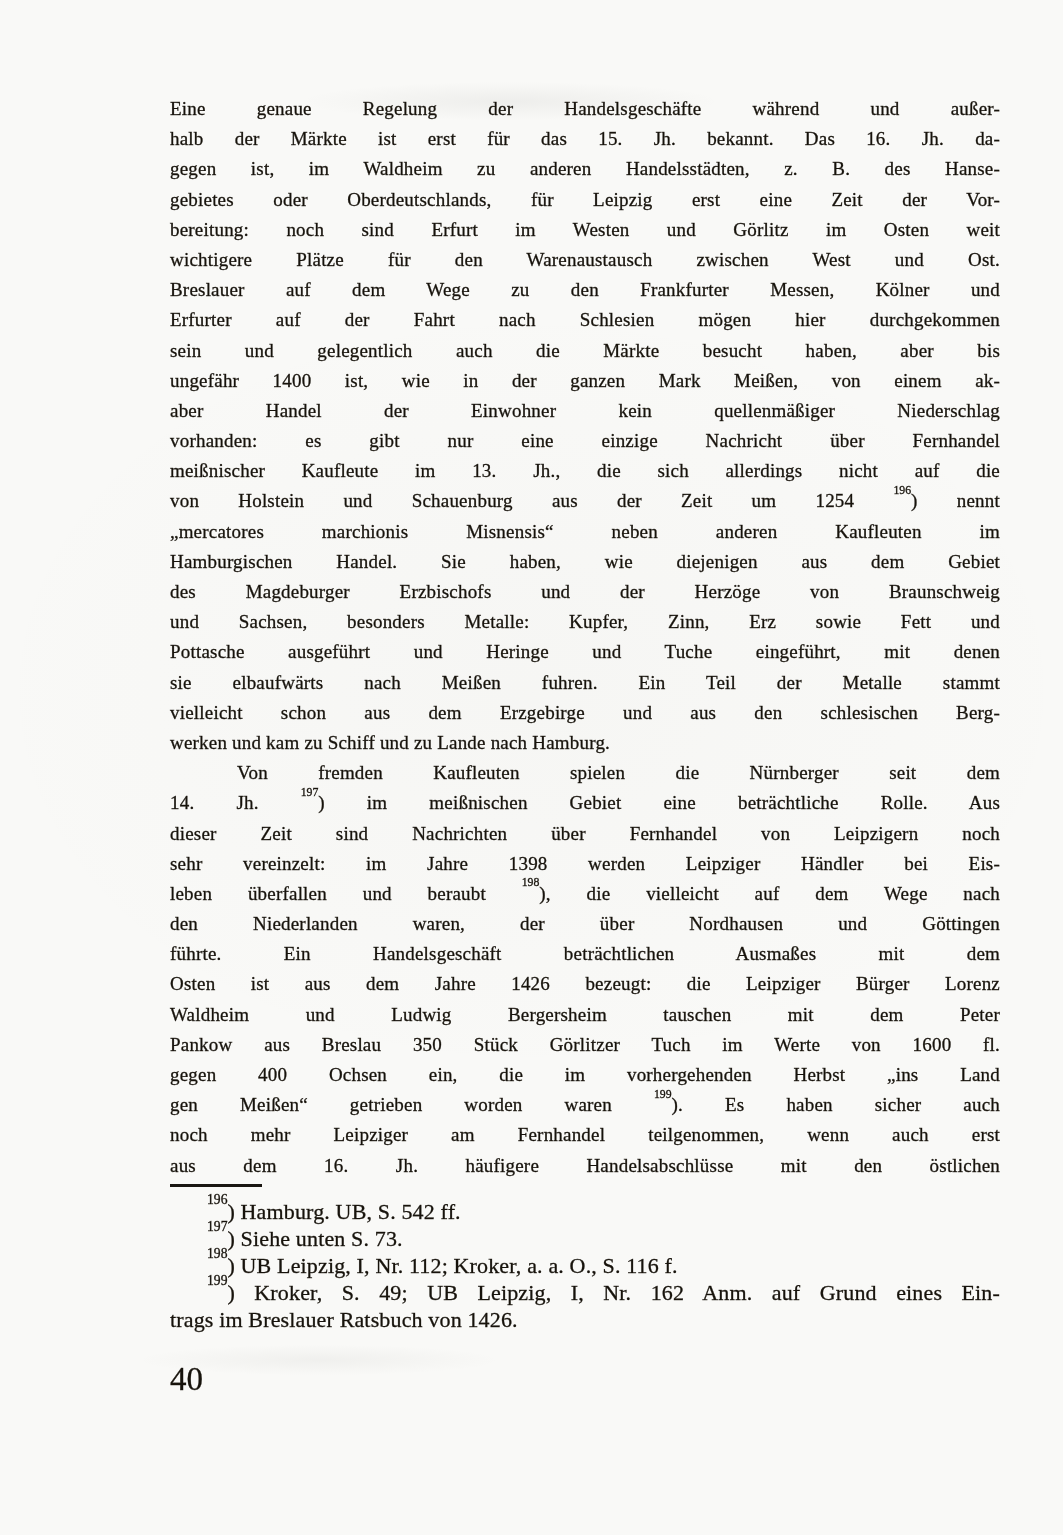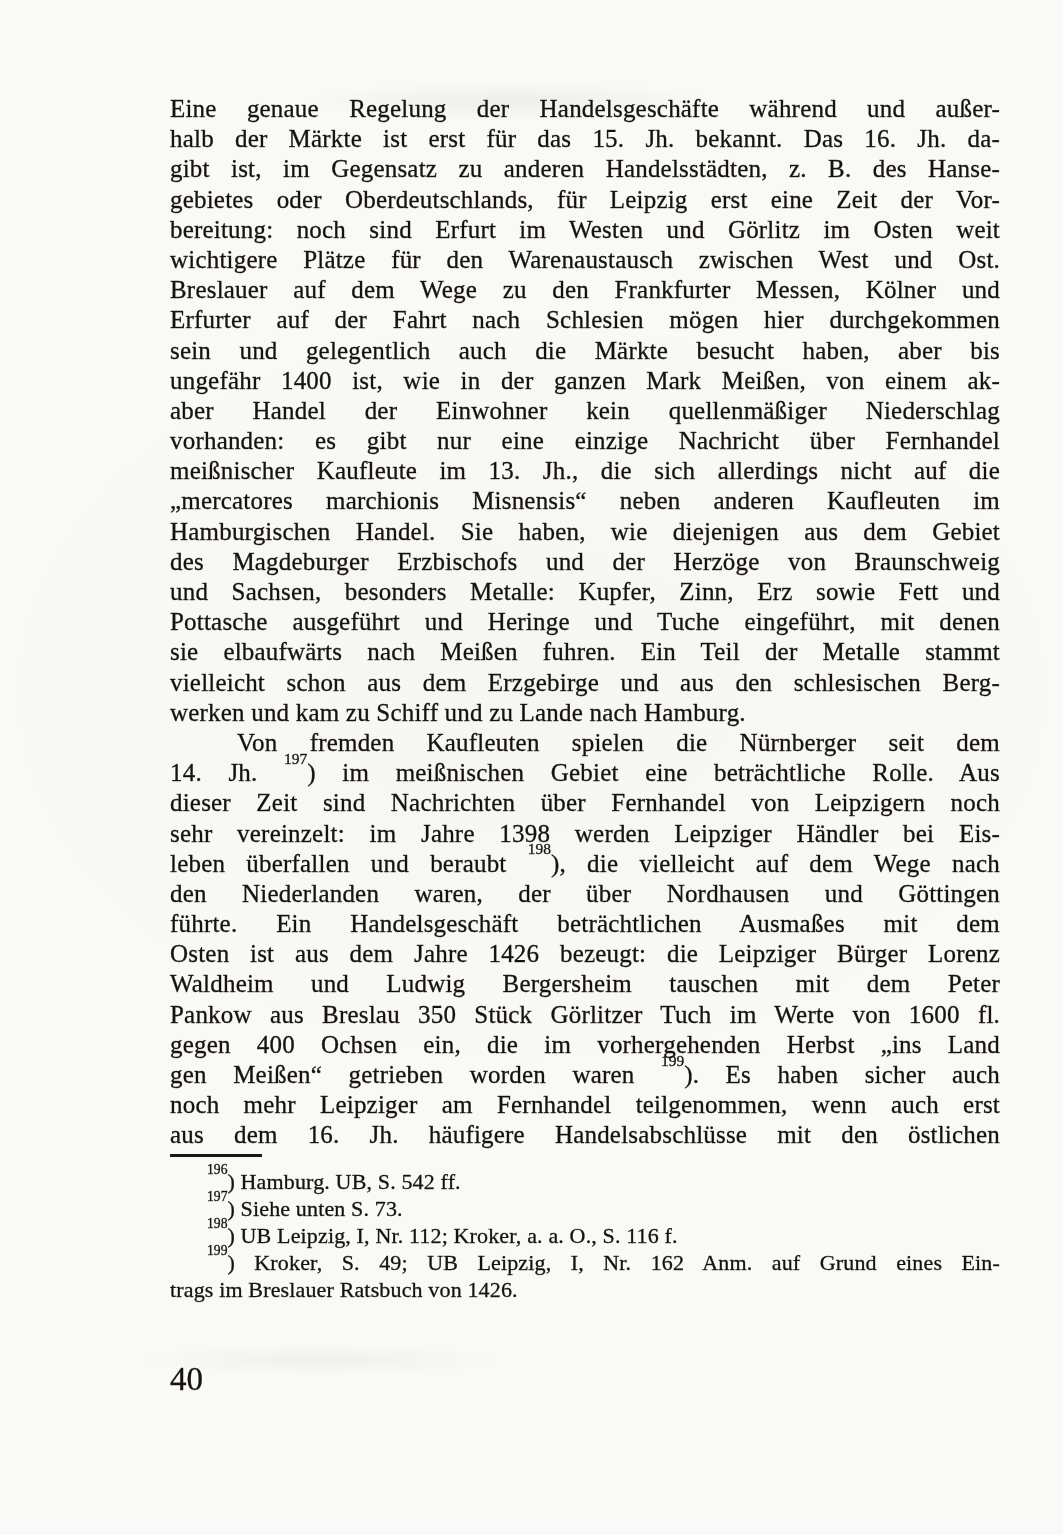--- a/index.html
+++ b/index.html
@@ -21,21 +21,21 @@
   }
 
   .text-block {
     position: absolute;
     left: 170px;
     top: 94px;
     width: 830px;
   }
 
   .body-lines .line {
-    font-size: 25px;
+    font-size: 19px;
     line-height: 30.2px;
     height: 30.2px;
     text-align: justify;
     text-align-last: justify;
     -moz-text-align-last: justify;
     letter-spacing: 0.2px;
     white-space: normal;
   }
   .body-lines .line.end {
     text-align-last: left;
@@ -83,31 +83,32 @@
   }
 </style>
 </head>
 <body>
 
 <div class="page" style="background-color: rgb(249, 249, 247); color: rgb(23, 19, 12);">
   <div class="text-block">
     <div class="body-lines">
         <div class="line">Eine genaue Regelung der Handelsgeschäfte während und außer-</div>
         <div class="line">halb der Märkte ist erst für das 15. Jh. bekannt. Das 16. Jh. da-</div>
-        <div class="line">gibt ist, im Gegensatz zu anderen Handelsstädten, z. B. des Hanse-</div>
+        <div class="line">gegen ist, im Waldheim zu anderen Handelsstädten, z. B. des Hanse-</div>
         <div class="line">gebietes oder Oberdeutschlands, für Leipzig erst eine Zeit der Vor-</div>
         <div class="line">bereitung: noch sind Erfurt im Westen und Görlitz im Osten weit</div>
         <div class="line">wichtigere Plätze für den Warenaustausch zwischen West und Ost.</div>
         <div class="line">Breslauer auf dem Wege zu den Frankfurter Messen, Kölner und</div>
         <div class="line">Erfurter auf der Fahrt nach Schlesien mögen hier durchgekommen</div>
         <div class="line">sein und gelegentlich auch die Märkte besucht haben, aber bis</div>
         <div class="line">ungefähr 1400 ist, wie in der ganzen Mark Meißen, von einem ak-</div>
         <div class="line">aber Handel der Einwohner kein quellenmäßiger Niederschlag</div>
         <div class="line">vorhanden: es gibt nur eine einzige Nachricht über Fernhandel</div>
         <div class="line">meißnischer Kaufleute im 13. Jh., die sich allerdings nicht auf die</div>
+        <div class="line">von Holstein und Schauenburg aus der Zeit um 1254 <sup class="fnmark">196</sup>) nennt</div>
         <div class="line">„mercatores marchionis Misnensis“ neben anderen Kaufleuten im</div>
         <div class="line">Hamburgischen Handel. Sie haben, wie diejenigen aus dem Gebiet</div>
         <div class="line">des Magdeburger Erzbischofs und der Herzöge von Braunschweig</div>
         <div class="line">und Sachsen, besonders Metalle: Kupfer, Zinn, Erz sowie Fett und</div>
         <div class="line">Pottasche ausgeführt und Heringe und Tuche eingeführt, mit denen</div>
         <div class="line">sie elbaufwärts nach Meißen fuhren. Ein Teil der Metalle stammt</div>
         <div class="line">vielleicht schon aus dem Erzgebirge und aus den schlesischen Berg-</div>
         <div class="line end">werken und kam zu Schiff und zu Lande nach Hamburg.</div>
         <div class="line indent">Von fremden Kaufleuten spielen die Nürnberger seit dem</div>
         <div class="line">14. Jh. <sup class="fnmark">197</sup>) im meißnischen Gebiet eine beträchtliche Rolle. Aus</div>

